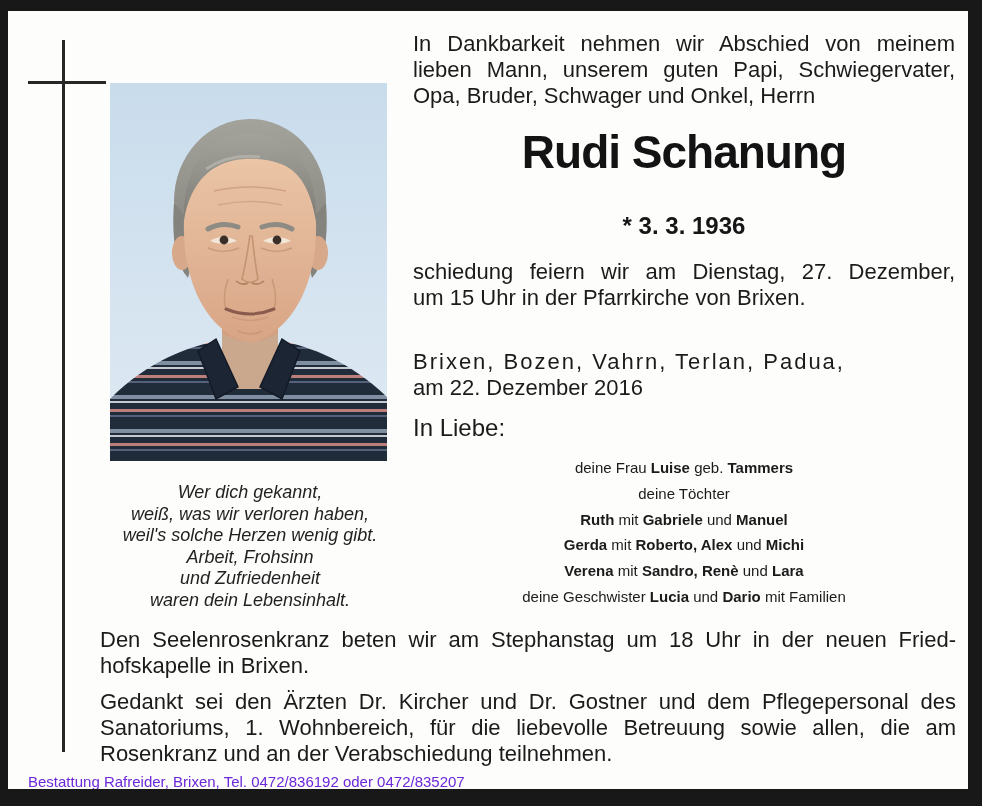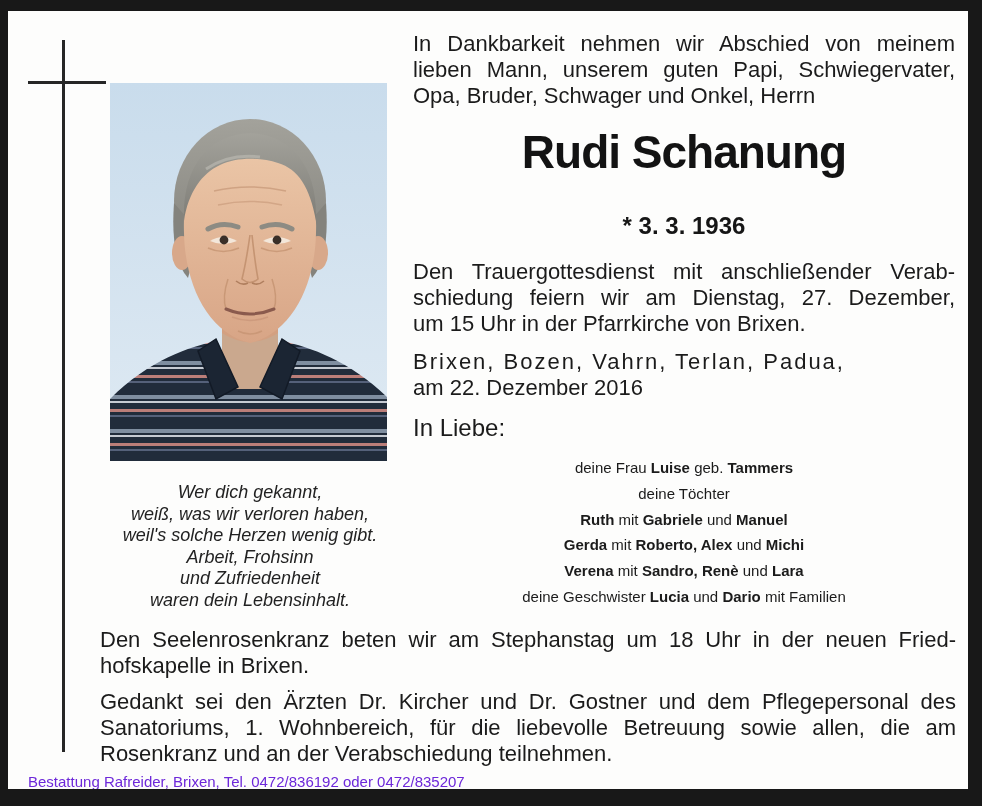--- a/index.html
+++ b/index.html
@@ -140,21 +140,20 @@
     <div>Opa, Bruder, Schwager und Onkel, Herrn</div>
   </div>
 
   <h1 class="abs col name">Rudi Schanung</h1>
 
   <div class="abs col dates">
     <span>* 3. 3. 1936</span>
   </div>
 
   <div class="abs col service">
-    <div class="jline">Den Trauergottesdienst mit anschließender Verab-</div>
     <div class="jline">schiedung feiern wir am Dienstag, 27. Dezember,</div>
     <div>um 15 Uhr in der Pfarrkirche von Brixen.</div>
   </div>
 
   <div class="abs col places">
     <div class="spaced">Brixen, Bozen, Vahrn, Terlan, Padua,</div>
     <div>am 22. Dezember 2016</div>
   </div>
 
   <div class="abs col inliebe">In Liebe:</div>

